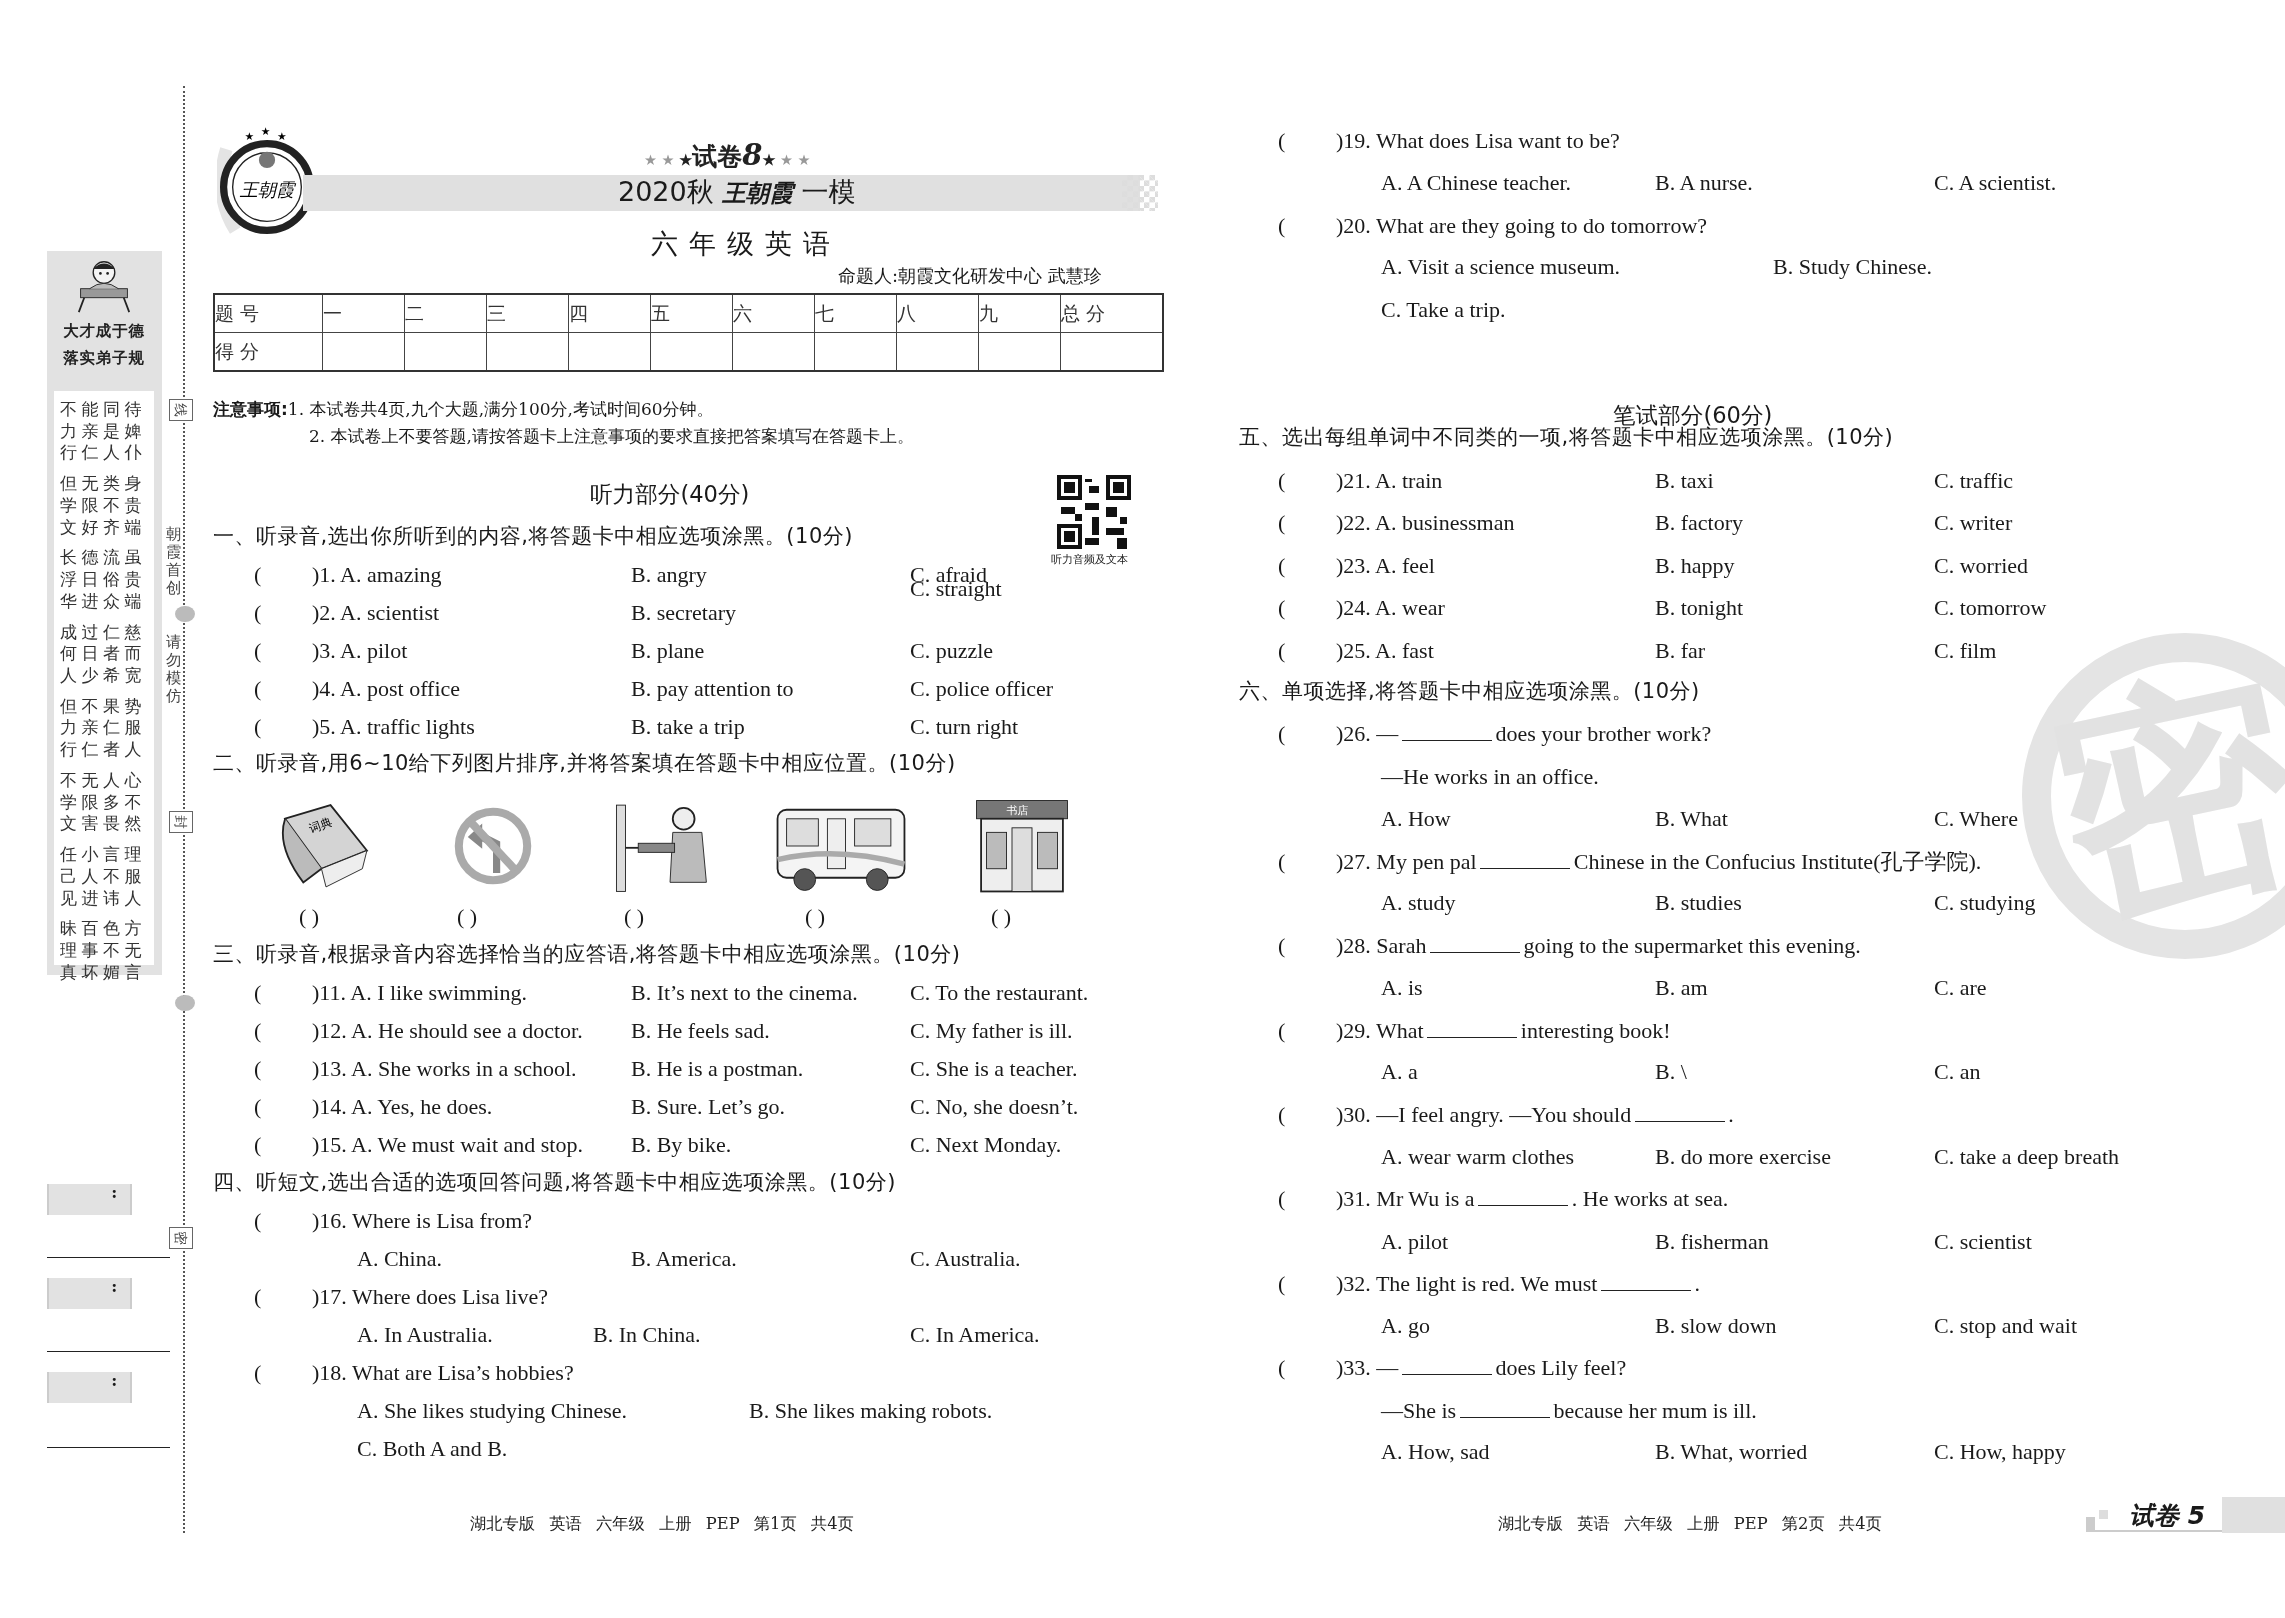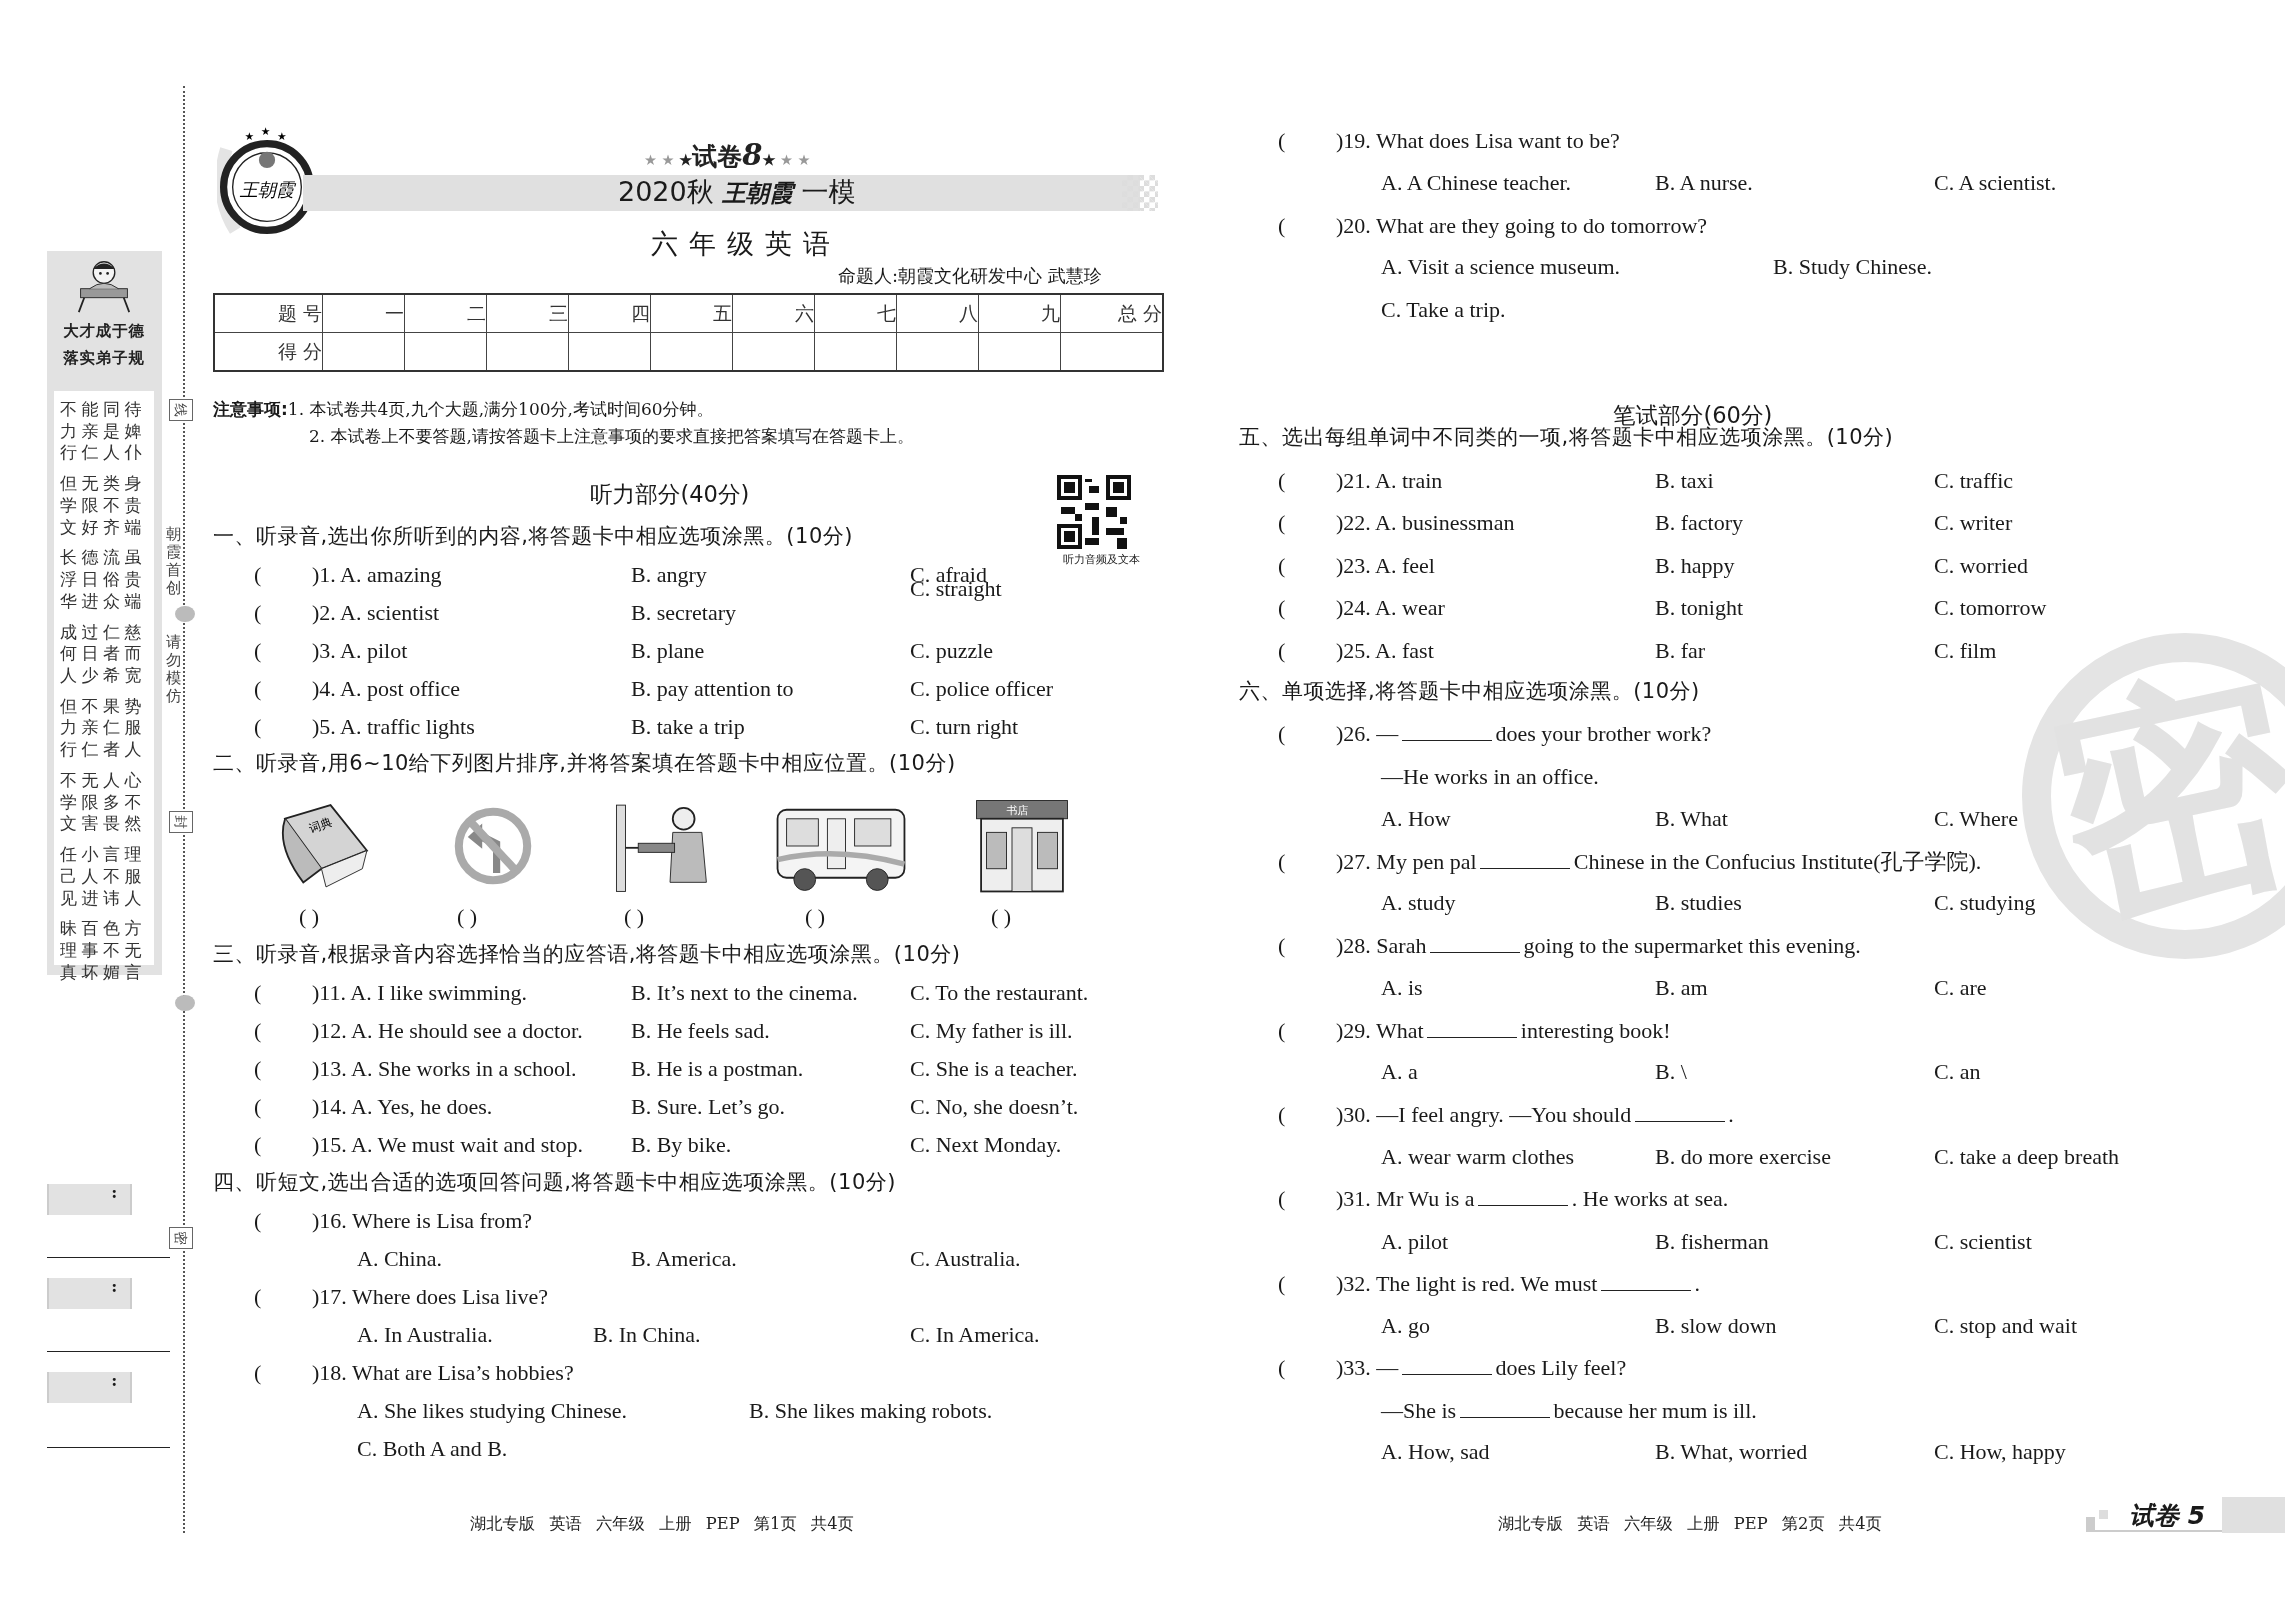--- a/index.html
+++ b/index.html
@@ -27,21 +27,21 @@
   .logo{position:absolute;left:217px;top:122px;width:100px;height:113px;}
   .ribbon{position:absolute;left:303px;top:175px;width:837px;height:36px;background:#e0e0e0;}
   .checker{position:absolute;left:1122px;top:175px;width:36px;height:36px;
      background-image:linear-gradient(45deg,#ddd 25%,transparent 25%,transparent 75%,#ddd 75%),linear-gradient(45deg,#ddd 25%,transparent 25%,transparent 75%,#ddd 75%);
      background-size:11px 11px;background-position:0 0,5.4px 5.4px;}
   .stars{font-size:14.5px;color:#999;}
   .stars b{color:#222;}
   .main-title{font-family:"DejaVu Sans",sans-serif;font-size:27px;line-height:36px;text-align:right;}
   .subject{font-family:"DejaVu Sans",sans-serif;font-size:27px;letter-spacing:11px;}
   table.score{position:absolute;left:213px;top:293px;border-collapse:collapse;border:2.7px solid #333;}
-  table.score td{border:1.4px solid #444;height:37px;font-family:"DejaVu Serif",serif;font-size:19px;text-align:right;color:#333;padding:0;}
+  table.score td{border:1.4px solid #444;height:37px;font-family:"DejaVu Serif",serif;font-size:19px;text-align:left;color:#333;padding:0;}
   .qr{position:absolute;left:1057px;top:475px;width:74px;height:74px;background:#fff;}
   .sec-title{font-family:"DejaVu Sans",sans-serif;font-size:22.6px;}
   .blank{display:inline-block;width:90px;border-bottom:1.4px solid #222;height:20px;vertical-align:baseline;}
   .footer{font-family:"DejaVu Serif",serif;font-size:16.3px;color:#222;word-spacing:9px;}
   .badge{position:absolute;left:2086px;top:1497px;width:200px;height:36px;}
   .watermark{position:absolute;left:2022px;top:633px;width:326px;height:326px;border:29px solid #e4e4e4;border-radius:50%;box-sizing:border-box;}
   .wm-char{position:absolute;left:2058px;top:665px;font-size:235px;line-height:262px;color:#e2e2e2;font-family:"DejaVu Sans",sans-serif;font-weight:bold;transform:rotate(-12deg);}
   .pic{position:absolute;top:796px;height:100px;}
 </style>
 </head>
@@ -185,21 +185,21 @@
     <rect x="8" y="8" width="4" height="2" fill="#111"></rect>
   <rect x="14" y="9" width="3" height="3" fill="#111"></rect>
     <rect x="1" y="9" width="4" height="2" fill="#111"></rect>
     <rect x="10" y="12" width="2" height="5" fill="#111"></rect>
   <rect x="14" y="15" width="5" height="2" fill="#111"></rect>
     <rect x="17" y="18" width="3" height="3" fill="#111"></rect>
     <rect x="8" y="18" width="4" height="2" fill="#111"></rect>
   <rect x="5" y="11" width="2" height="2" fill="#111"></rect>
     <rect x="18" y="12" width="2" height="2" fill="#111"></rect>
 </svg>
-<div class="abs" style="left:1051px;top:552px;font-size:11px;font-family:Liberation Sans, sans-serif;margin-left:12px;">听力音频及文本</div>
+<div class="abs" style="left:1051px;top:552px;font-size:11px;font-family:Liberation Sans, sans-serif;">听力音频及文本</div>
 
 <div class="abs cn-h" style="left:213px;top:523px;">一、听录音,选出你所听到的内容,将答题卡中相应选项涂黑。(10分)</div>
 <div id="part1">
     <div class="abs paren" style="left:254px;top:561px">(</div>
     <div class="abs en" style="left:312px;top:561px">)1. A. amazing</div>
     <div class="abs en" style="left:631px;top:561px">B. angry</div>
     <div class="abs en" style="left:910px;top:561px">C. afraid</div>
     <div class="abs paren" style="left:254px;top:599px">(</div>
     <div class="abs en" style="left:312px;top:599px">)2. A. scientist</div>
     <div class="abs en" style="left:631px;top:599px">B. secretary</div>

